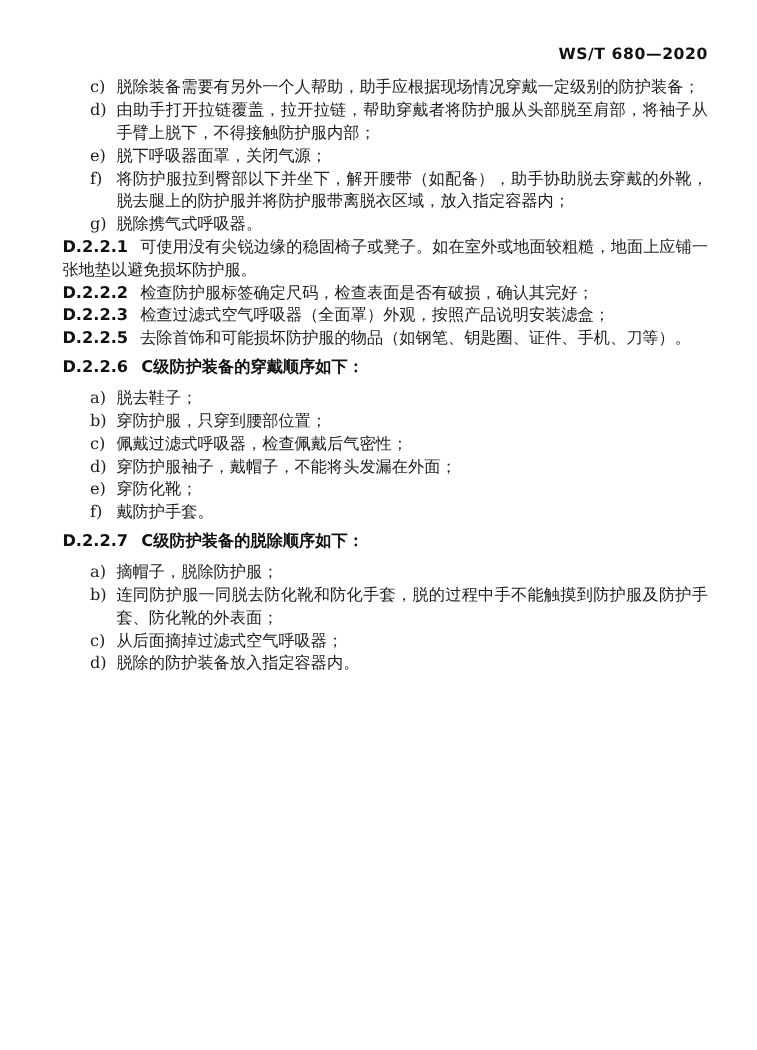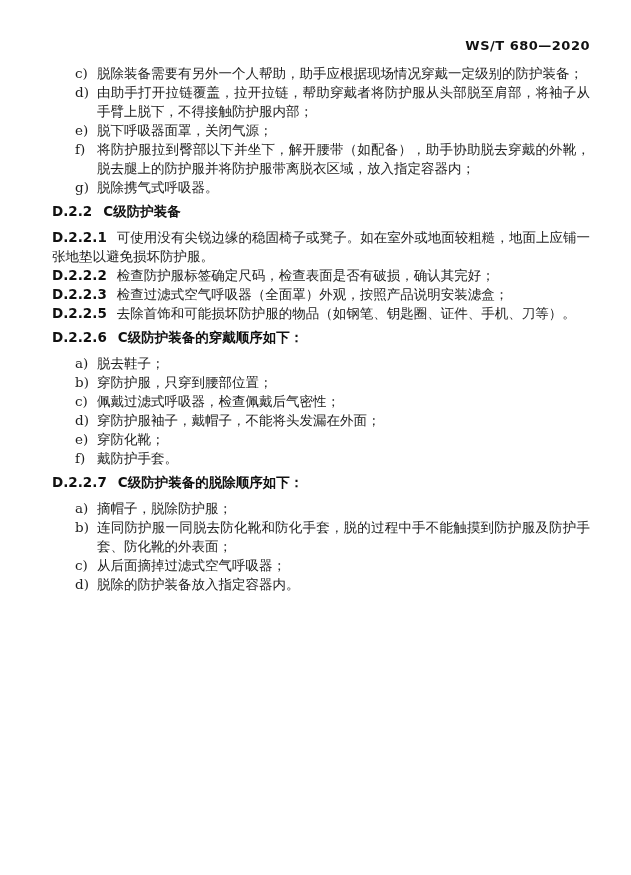--- a/index.html
+++ b/index.html
@@ -89,23 +89,20 @@
       <div class="alpha-item">
         <span class="alpha-label">f)</span>
         <span class="alpha-text">将防护服拉到臀部以下并坐下，解开腰带（如配备），助手协助脱去穿戴的外靴，脱去腿上的防护服并将防护服带离脱衣区域，放入指定容器内；</span>
       </div>
       <div class="alpha-item">
         <span class="alpha-label">g)</span>
         <span class="alpha-text">脱除携气式呼吸器。</span>
       </div>
     </div>
 
-    <div class="section-heading">
-      <span class="h-num">D.2.2</span><span>C级防护装备</span>
-    </div>
 
     <p class="clause"><span class="clause-num">D.2.2.1</span><span>可使用没有尖锐边缘的稳固椅子或凳子。如在室外或地面较粗糙，地面上应铺一张地垫以避免损坏防护服。</span></p>
     <p class="clause"><span class="clause-num">D.2.2.2</span><span>检查防护服标签确定尺码，检查表面是否有破损，确认其完好；</span></p>
     <p class="clause"><span class="clause-num">D.2.2.3</span><span>检查过滤式空气呼吸器（全面罩）外观，按照产品说明安装滤盒；</span></p>
     <p class="clause"><span class="clause-num">D.2.2.5</span><span>去除首饰和可能损坏防护服的物品（如钢笔、钥匙圈、证件、手机、刀等）。</span></p>
 
     <div class="section-heading">
       <span class="h-num">D.2.2.6</span><span>C级防护装备的穿戴顺序如下：</span>
     </div>
 

